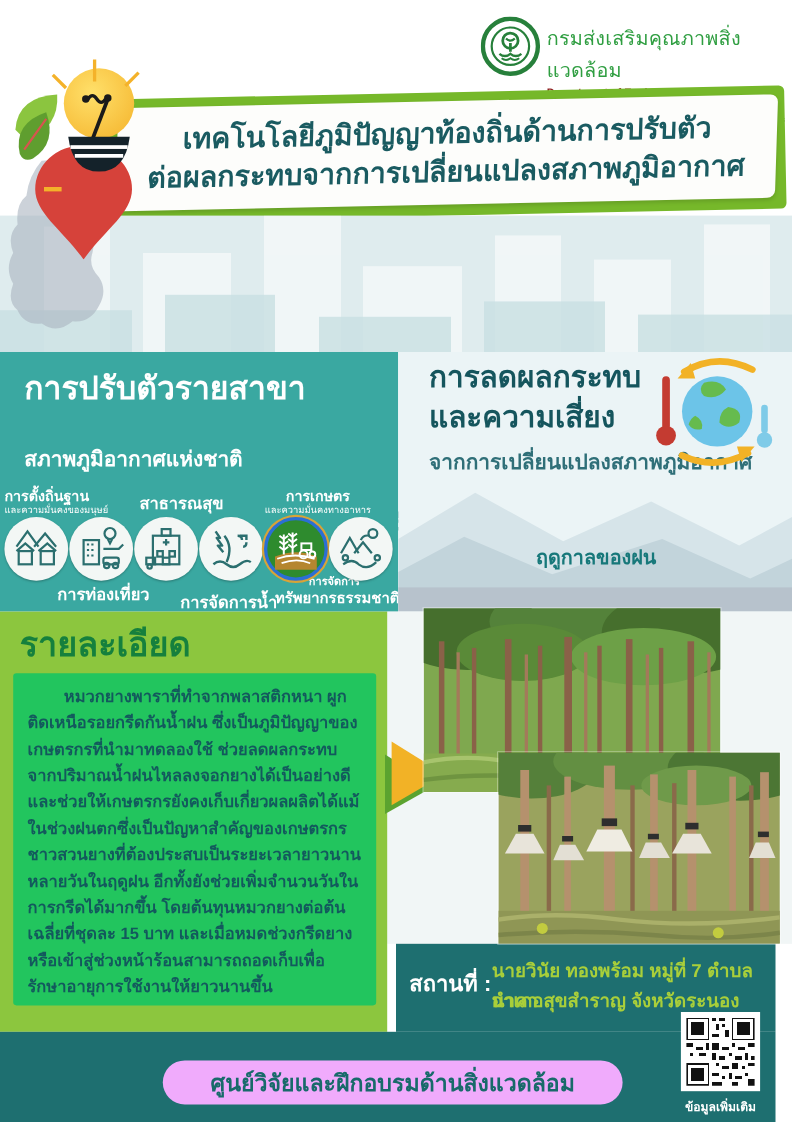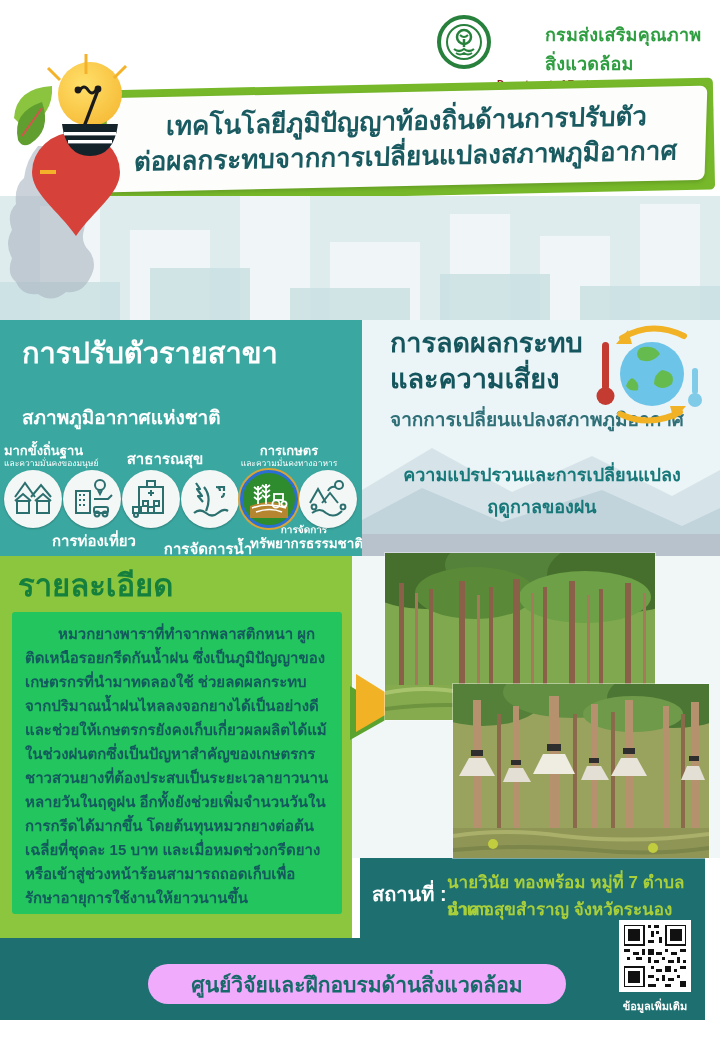--- a/index.html
+++ b/index.html
@@ -2,21 +2,21 @@
 <html><head>
 <meta charset="utf-8">
 <style>
   * { margin:0; padding:0; box-sizing:border-box; }
   html,body { background:#fff; }
   body { font-family:"Liberation Sans","DejaVu Sans",sans-serif; }
   #poster { position:relative; width:720px; height:1040px; background:#fff; overflow:hidden; }
   .abs { position:absolute; }
 
   
-  .org-name-th { font-size:18px; font-weight:bold; color:#2f9e41; letter-spacing:.2px;margin-left:48px; }
+  .org-name-th { font-size:18px; font-weight:normal; color:#2f9e41; letter-spacing:.2px; }
   .org-name-en { font-size:10px; font-weight:bold; color:#8e1f1f; margin-top:1px; }
   .org-ministry { font-size:6.6px; color:#7f8f80; margin-top:2px; }
 
   
   .banner-green { left:96px; top:84px; width:618px; height:112px; background:#76b82a;
                   transform:rotate(-1.2deg); border-radius:5px; }
   .banner-white { position:absolute; left:10px; top:8px; right:8px; bottom:10px; background:#fdfdfb;
                   transform:skewX(-3deg); border-radius:7px; box-shadow:0 2px 4px rgba(0,0,0,.15);
                   display:flex; flex-direction:column; justify-content:center; align-items:center; }
   .banner-line { font-size:26px; font-weight:bold; color:#1a5b61; line-height:1.35; }
@@ -151,21 +151,21 @@
       <line x1="100" y1="16" x2="88" y2="28" stroke="#f4b22a" stroke-width="3"></line>
     </svg>
     <div class="abs" style="left:40px;top:120px;width:16px;height:4px;background:#f4b22a;"></div>
   </div>
 
   <div class="abs col-left"></div>
   <div class="abs adapt-title">การปรับตัวรายสาขา</div>
   <div class="abs adapt-sub" style="top:402px;">สภาพภูมิอากาศแห่งชาติ</div>
 
   <div class="abs sec-label" style="left:4px;top:444px;width:130px;">
-    <span class="lbl">มากขั้งถิ่นฐาน</span>
+    <span class="lbl">การตั้งถิ่นฐาน</span>
       <span class="sub">และความมั่นคงของมนุษย์</span>
   </div>
   <div class="abs sec-label big" style="left:110px;top:450px;width:110px;text-align:center;">
     <span class="lbl">สาธารณสุข</span>
   </div>
   <div class="abs sec-label" style="left:226px;top:444px;width:126px;text-align:center;">
     <span class="lbl">การเกษตร</span>
       <span class="sub">และความมั่นคงทางอาหาร</span>
   </div>
   <div class="abs sec-label big" style="left:38px;top:532px;width:112px;text-align:center;">
@@ -269,21 +269,20 @@
     <polygon points="94,84 82,98 78,84" fill="#f2b226"></polygon>
     <circle cx="60" cy="52" r="32" fill="#6cc4e8"></circle>
     <path d="M48 26 q14 -4 20 6 q-8 10 -20 6 q-6 -6 0 -12 Z" fill="#66bb4e"></path>
     <path d="M70 48 q14 2 10 14 q-10 8 -18 0 q0 -10 8 -14 Z" fill="#66bb4e"></path>
     <path d="M40 56 q8 4 6 12 q-8 2 -12 -4 q2 -6 6 -8 Z" fill="#66bb4e"></path>
     <rect x="10" y="20" width="7" height="48" rx="3.5" fill="#c43b31"></rect>
     <circle cx="13.5" cy="74" r="9" fill="#c43b31"></circle>
     <rect x="100" y="46" width="6" height="26" rx="3" fill="#7fcbe8"></rect>
     <circle cx="103" cy="78" r="7" fill="#7fcbe8"></circle>
   </svg>
-  <div class="abs impact-line" style="top:460px;">ความแปรปรวนและการเปลี่ยนแปลง</div>
   <div class="abs impact-line" style="top:492px;">ฤดูกาลของฝน</div>
 
   <div class="abs" style="left:352px;top:556px;width:368px;height:302px;background:#f1f6f6;"></div>
   <div class="abs details-bg"></div>
   <div class="abs details-title">รายละเอียด</div>
   <div class="abs details-box">
     <div class="details-par">หมวกยางพาราที่ทำจากพลาสติกหนา ผูกติดเหนือรอยกรีดกันน้ำฝน ซึ่งเป็นภูมิปัญญาของเกษตรกรที่นำมาทดลองใช้ ช่วยลดผลกระทบจากปริมาณน้ำฝนไหลลงจอกยางได้เป็นอย่างดี และช่วยให้เกษตรกรยังคงเก็บเกี่ยวผลผลิตได้แม้ในช่วงฝนตกซึ่งเป็นปัญหาสำคัญของเกษตรกรชาวสวนยางที่ต้องประสบเป็นระยะเวลายาวนานหลายวันในฤดูฝน อีกทั้งยังช่วยเพิ่มจำนวนวันในการกรีดได้มากขึ้น โดยต้นทุนหมวกยางต่อต้นเฉลี่ยที่ชุดละ 15 บาท และเมื่อหมดช่วงกรีดยางหรือเข้าสู่ช่วงหน้าร้อนสามารถถอดเก็บเพื่อรักษาอายุการใช้งานให้ยาวนานขึ้น</div>
   </div>
 
   <svg class="abs" style="left:346px;top:670px;" width="60" height="70" viewBox="0 0 60 70">

